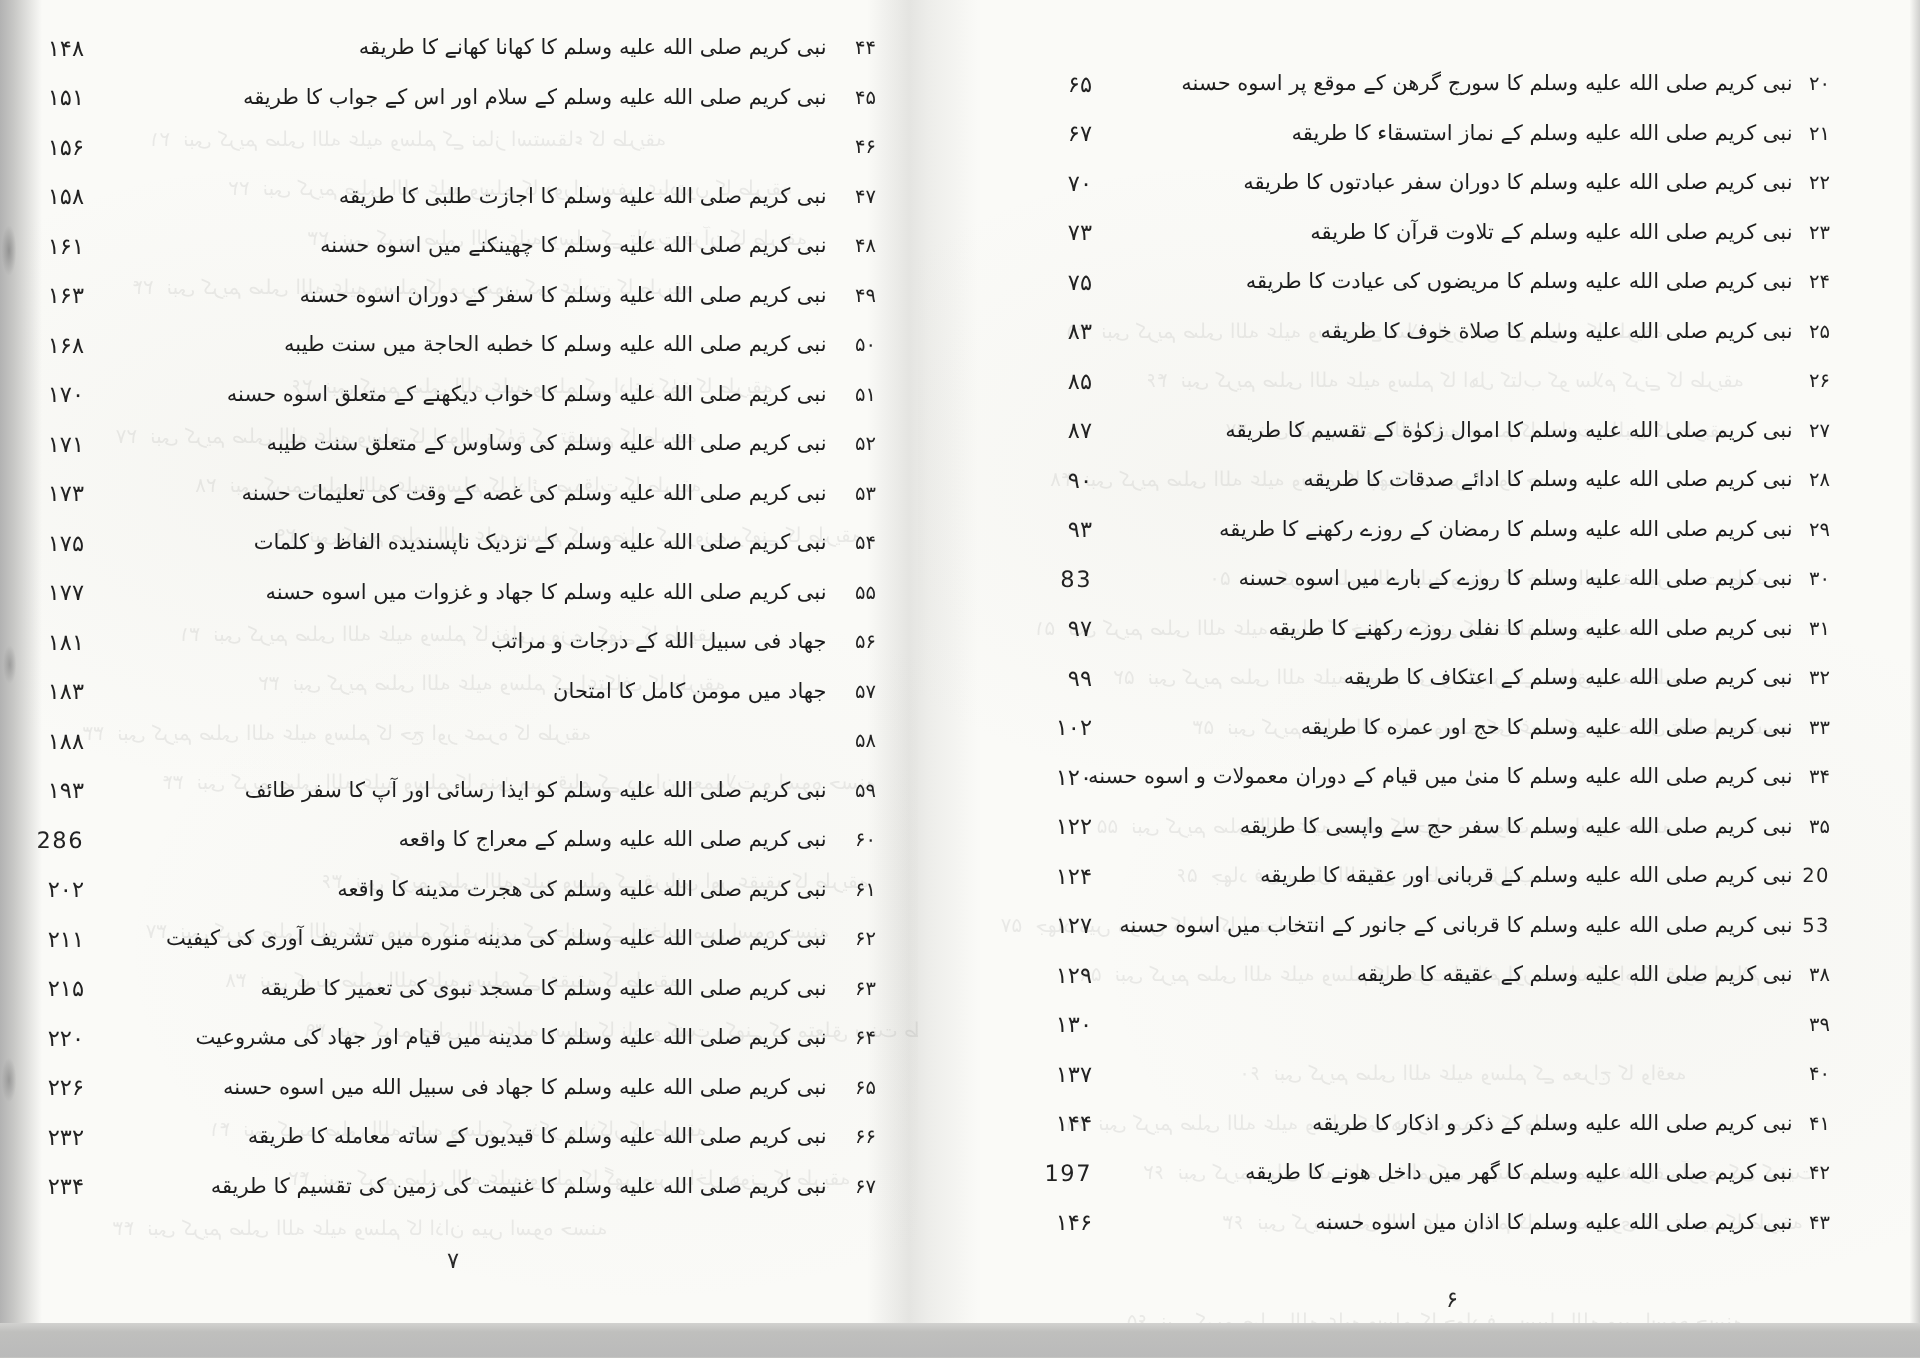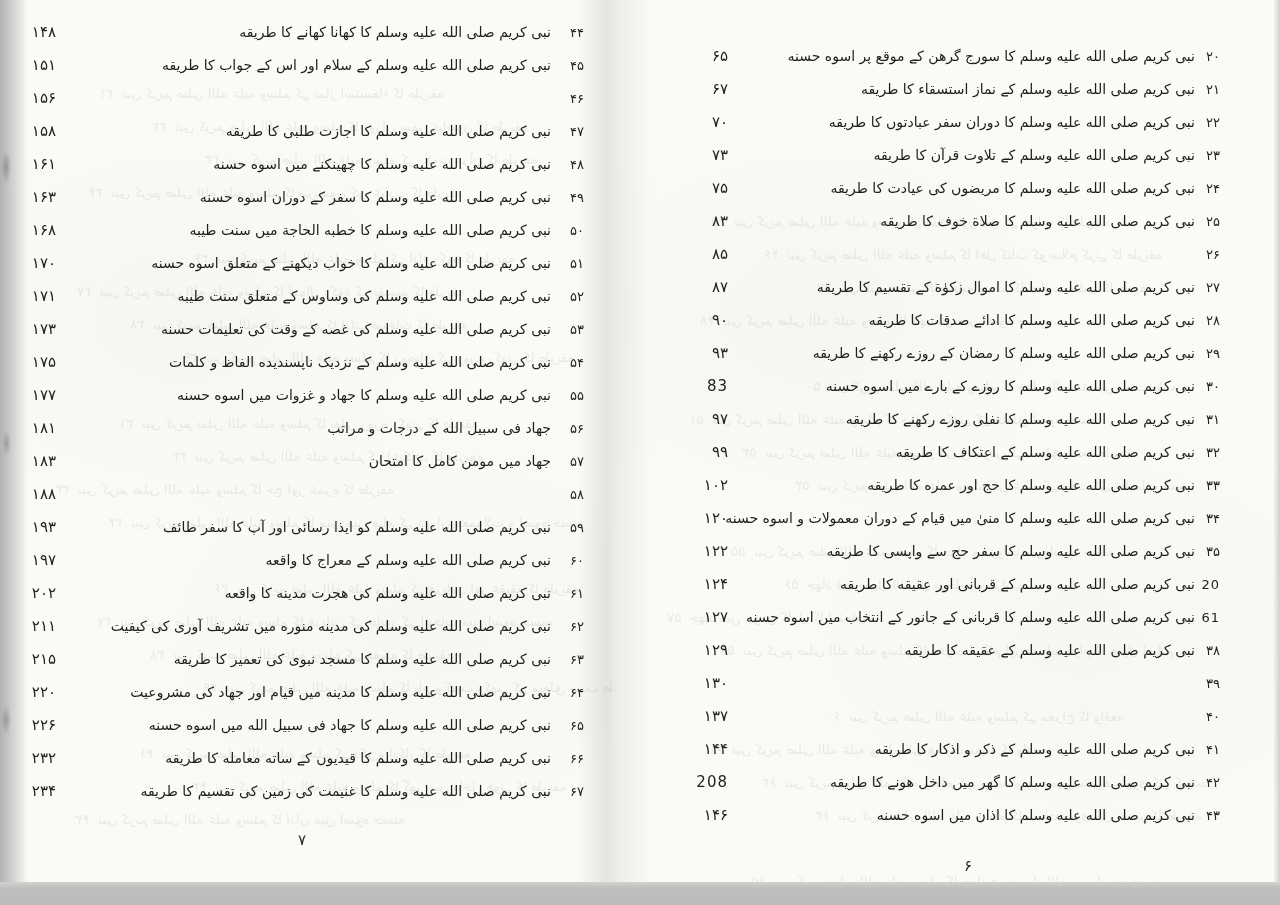--- a/index.html
+++ b/index.html
@@ -186,21 +186,21 @@
           <span class="pg">۱۸۸</span>
         </div>
         <div class="row">
           <span class="no">۵۹</span>
           <span class="title">نبی کریم صلی الله علیه وسلم کو ایذا رسائی اور آپ کا سفر طائف</span>
           <span class="pg">۱۹۳</span>
         </div>
         <div class="row">
           <span class="no">۶۰</span>
           <span class="title">نبی کریم صلی الله علیه وسلم کے معراج کا واقعه</span>
-          <span class="pg">۱۹۷</span>
+          <span class="pg">286</span>
         </div>
         <div class="row">
           <span class="no">۶۱</span>
           <span class="title">نبی کریم صلی الله علیه وسلم کی هجرت مدینه کا واقعه</span>
           <span class="pg">۲۰۲</span>
         </div>
         <div class="row">
           <span class="no">۶۲</span>
           <span class="title">نبی کریم صلی الله علیه وسلم کی مدینه منوره میں تشریف آوری کی کیفیت</span>
           <span class="pg">۲۱۱</span>
@@ -339,21 +339,21 @@
           <span class="no">۳۵</span>
           <span class="title">نبی کریم صلی الله علیه وسلم کا سفر حج سے واپسی کا طریقه</span>
           <span class="pg">۱۲۲</span>
         </div>
         <div class="row">
           <span class="no">20</span>
           <span class="title">نبی کریم صلی الله علیه وسلم کے قربانی اور عقیقه کا طریقه</span>
           <span class="pg">۱۲۴</span>
         </div>
         <div class="row">
-          <span class="no">61</span>
+          <span class="no">53</span>
           <span class="title">نبی کریم صلی الله علیه وسلم کا قربانی کے جانور کے انتخاب میں اسوه حسنه</span>
           <span class="pg">۱۲۷</span>
         </div>
         <div class="row">
           <span class="no">۳۸</span>
           <span class="title">نبی کریم صلی الله علیه وسلم کے عقیقه کا طریقه</span>
           <span class="pg">۱۲۹</span>
         </div>
         <div class="row">
           <span class="no">۳۹</span>
@@ -364,21 +364,21 @@
           <span class="pg">۱۳۷</span>
         </div>
         <div class="row">
           <span class="no">۴۱</span>
           <span class="title">نبی کریم صلی الله علیه وسلم کے ذکر و اذکار کا طریقه</span>
           <span class="pg">۱۴۴</span>
         </div>
         <div class="row">
           <span class="no">۴۲</span>
           <span class="title">نبی کریم صلی الله علیه وسلم کا گهر میں داخل هونے کا طریقه</span>
-          <span class="pg">208</span>
+          <span class="pg">197</span>
         </div>
         <div class="row">
           <span class="no">۴۳</span>
           <span class="title">نبی کریم صلی الله علیه وسلم کا اذان میں اسوه حسنه</span>
           <span class="pg">۱۴۶</span>
         </div>
       </div>
     <div class="folio">۶</div>
   </div>
 

